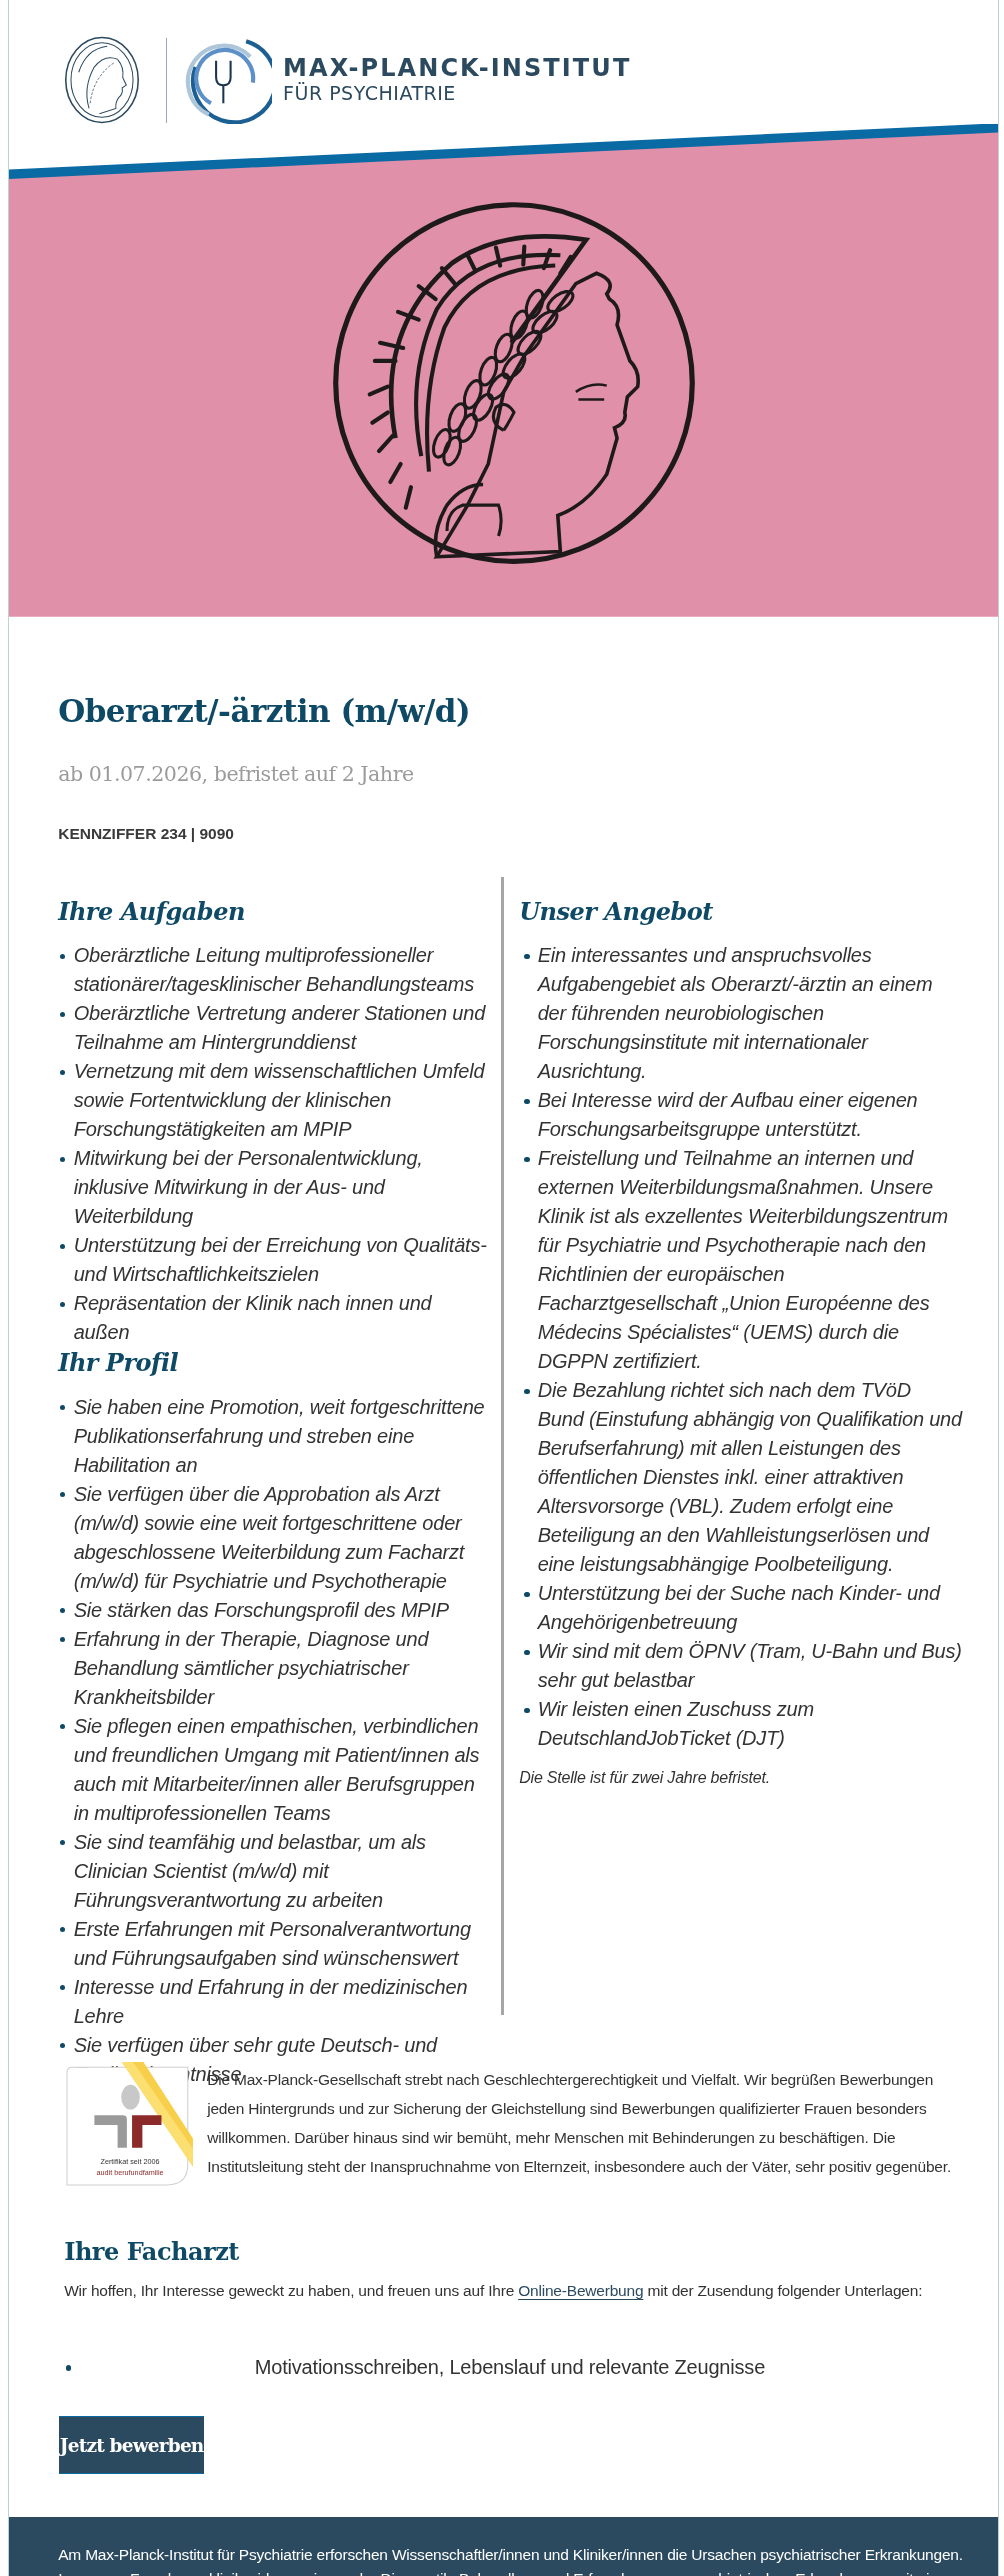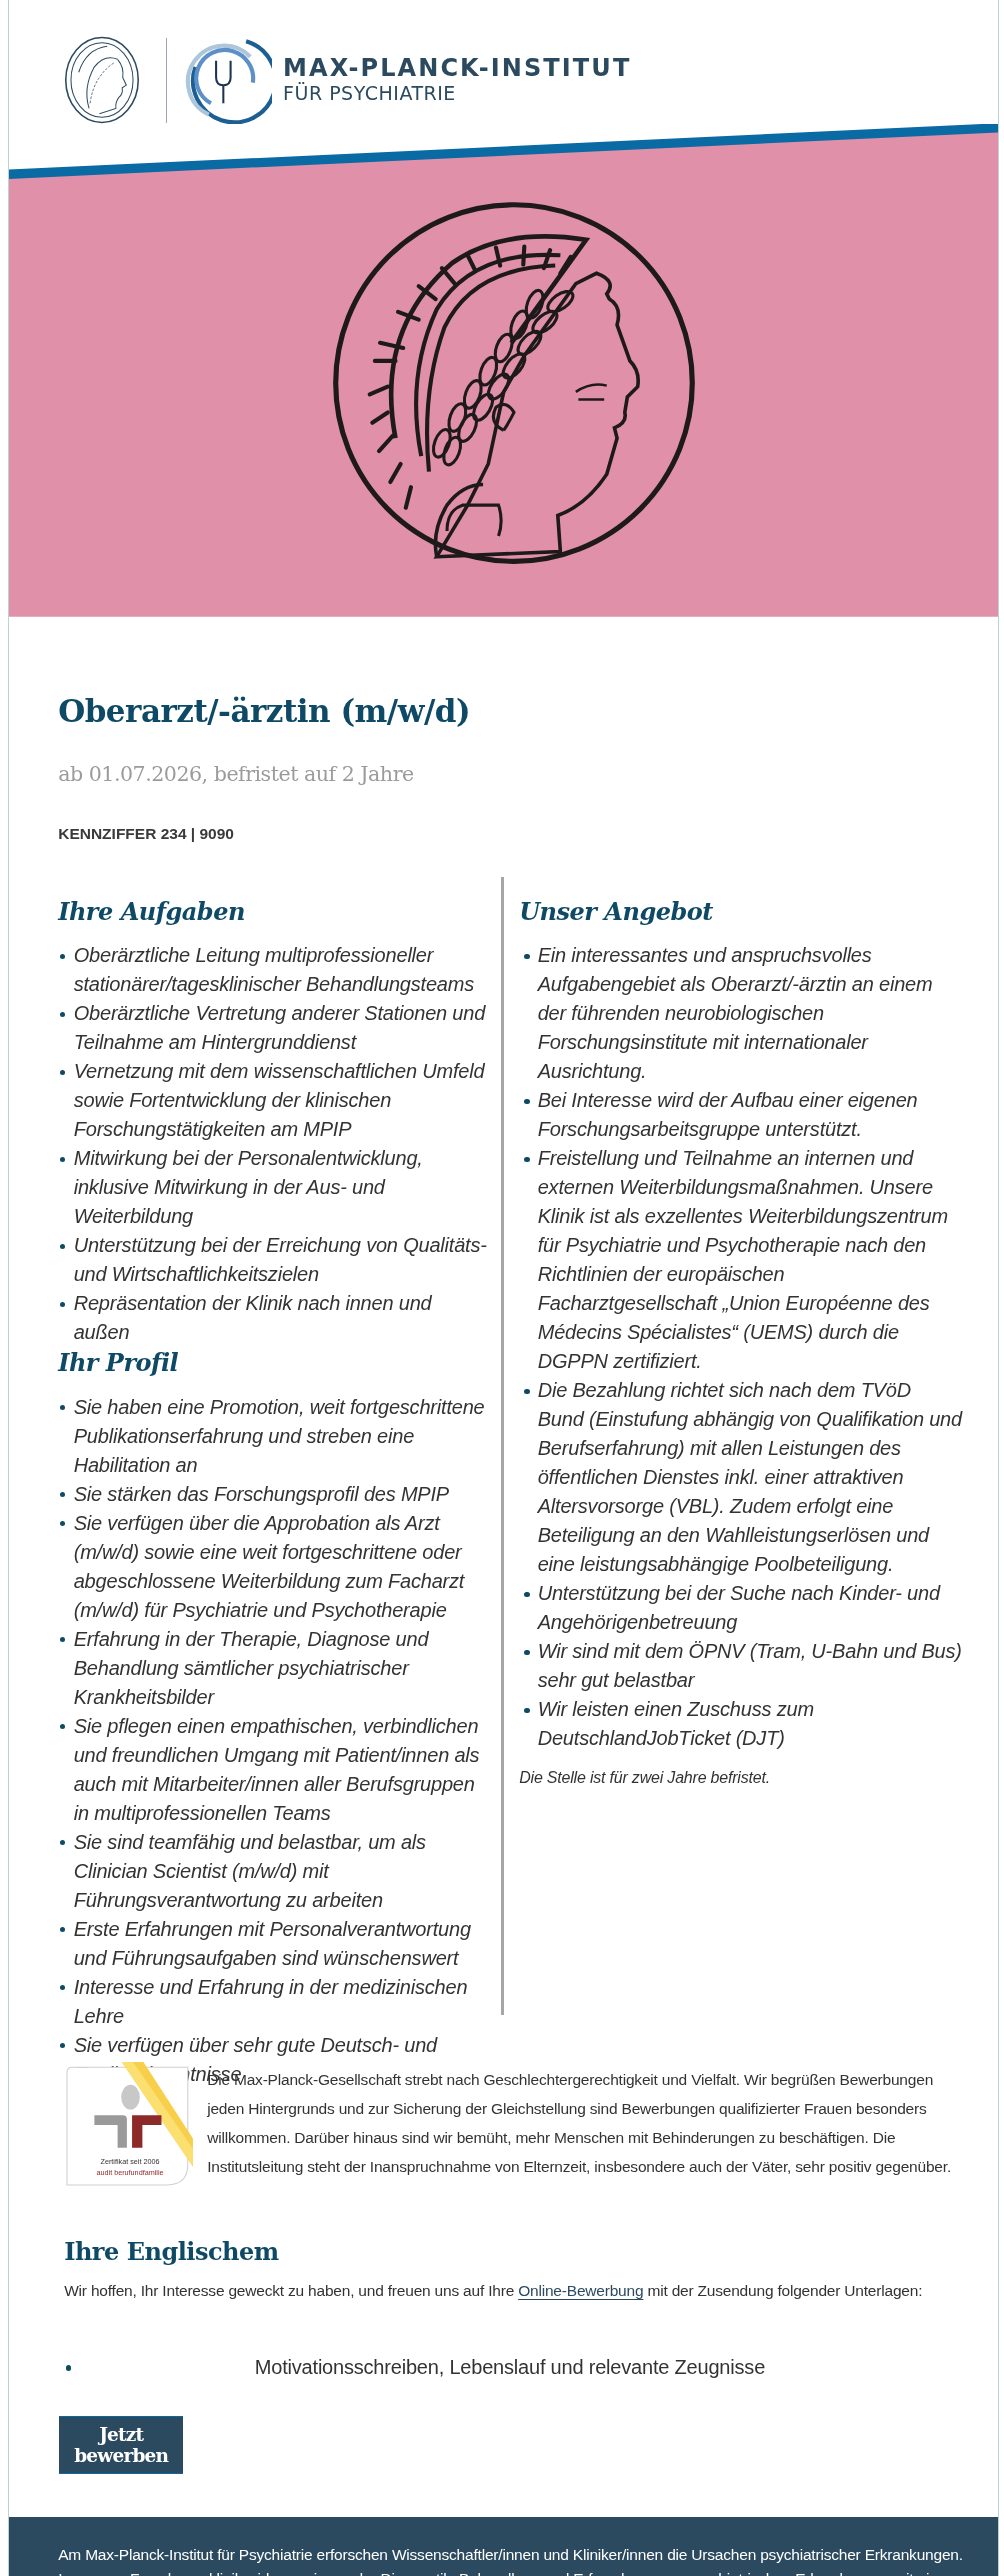--- a/index.html
+++ b/index.html
@@ -45,21 +45,21 @@
   
   .cert { position: absolute; left: 57px; top: 2061px; width: 128px; height: 125px; }
   .diversity { position: absolute; left: 198px; top: 2065px; width: 757px; font-size: 15.5px; line-height: 29px; color: #333; margin: 0; letter-spacing: -0.2px; }
 
   
   .apply-head { position: absolute; left: 55px; top: 2236px; }
   .apply-text { position: absolute; left: 55px; top: 2276px; width: 896px; font-size: 15.5px; line-height: 29px; color: #333; margin: 0; letter-spacing: -0.2px; }
   .apply-text a { color: #2c4a5f; text-underline-offset: 2.6px; }
   .apply-list { position: absolute; left: 55px; top: 2353px; width: 876px; }
   .apply-list li { font-size: 15.5px; text-align: center; }
-  .apply-btn { position: absolute; left: 50px; top: 2416px; width: 124px; height: 58px; background: #2c4a5f; border: 0; border-top: 1.5px solid #0a6aa3; border-bottom: 1.5px solid #0a6aa3; color: #ffffff; font-family: "DejaVu Serif", serif; font-weight: bold; font-size: 18.5px; letter-spacing: -0.8px; cursor: pointer; padding: 0; }
+  .apply-btn { position: absolute; left: 50px; top: 2416px; width: 145px; height: 58px; background: #2c4a5f; border: 0; border-top: 1.5px solid #0a6aa3; border-bottom: 1.5px solid #0a6aa3; color: #ffffff; font-family: "DejaVu Serif", serif; font-weight: bold; font-size: 18.5px; letter-spacing: -0.8px; cursor: pointer; padding: 0; }
 
   
   .footer { position: absolute; left: 0; top: 2517px; width: 989px; height: 539px; background: #2c4a5f; }
   .footer svg { position: absolute; left: 0; top: 0; }
   .footer-text { position: absolute; left: 49px; top: 26px; width: 907px; color: #ffffff; font-size: 15.5px; line-height: 24px; margin: 0; letter-spacing: -0.2px; }
 </style>
 </head>
 <body>
 
 <div class="page">
@@ -149,22 +149,22 @@
       <li>Oberärztliche Leitung multiprofessioneller stationärer/tagesklinischer Behandlungsteams</li>
       <li>Oberärztliche Vertretung anderer Stationen und Teilnahme am Hintergrunddienst</li>
       <li>Vernetzung mit dem wissenschaftlichen Umfeld sowie Fortentwicklung der klinischen Forschungs­tätigkeiten am MPIP</li>
       <li>Mitwirkung bei der Personalentwicklung, inklusive Mitwirkung in der Aus- und Weiterbildung</li>
       <li>Unterstützung bei der Erreichung von Qualitäts- und Wirtschaftlichkeitszielen</li>
       <li>Repräsentation der Klinik nach innen und außen</li>
     </ul>
     <h2 class="sec profile-head">Ihr Profil</h2>
     <ul class="bul">
       <li>Sie haben eine Promotion, weit fortgeschrittene Publikationserfahrung und streben eine Habilitation an</li>
+      <li>Sie verfügen über die Approbation als Arzt (m/w/d) sowie eine weit fortgeschrittene oder abgeschlossene Weiterbildung zum Facharzt (m/w/d) für Psychiatrie und Psychotherapie</li>
       <li>Sie stärken das Forschungsprofil des MPIP</li>
-      <li>Sie verfügen über die Approbation als Arzt (m/w/d) sowie eine weit fortgeschrittene oder abgeschlossene Weiterbildung zum Facharzt (m/w/d) für Psychiatrie und Psychotherapie</li>
       <li>Erfahrung in der Therapie, Diagnose und Behandlung sämtlicher psychiatrischer Krankheitsbilder</li>
       <li>Sie pflegen einen empathischen, verbindlichen und freundlichen Umgang mit Patient/innen als auch mit Mitarbeiter/innen aller Berufsgruppen in multiprofessionellen Teams</li>
       <li>Sie sind teamfähig und belastbar, um als Clinician Scientist (m/w/d) mit Führungsverantwortung zu arbeiten</li>
       <li>Erste Erfahrungen mit Personalverantwortung und Führungsaufgaben sind wünschenswert</li>
       <li>Interesse und Erfahrung in der medizinischen Lehre</li>
       <li>Sie verfügen über sehr gute Deutsch- und Englischkenntnisse</li>
     </ul>
   </div>
 
   <div class="divider"></div>
@@ -188,21 +188,21 @@
     <path d="M108 2 L150 2 L246 150 L246 205 Z" fill="#f7cf4a"></path>
     <path d="M108 2 L130 2 L246 170 L246 205 Z" fill="#fbe27a" opacity="0.8"></path>
     <ellipse cx="125" cy="70" rx="18" ry="24" fill="#c8c8c8"></ellipse>
     <path d="M55 105 L110 105 Q118 105 118 113 L118 168 L100 168 L100 124 L55 124 Z" fill="#9a9a9a"></path>
     <path d="M128 105 L185 105 L185 124 L148 124 L148 168 L128 168 Z" fill="#8c2a2a"></path>
     <text x="124" y="200" font-size="14" text-anchor="middle" fill="#333" font-family="Liberation Sans, sans-serif">Zertifikat seit 2006</text>
     <text x="124" y="220" font-size="14" text-anchor="middle" fill="#8c2a2a" font-family="Liberation Sans, sans-serif">audit berufundfamilie</text>
   </svg>
   <p class="diversity">Die Max-Planck-Gesellschaft strebt nach Geschlechtergerechtigkeit und Vielfalt. Wir begrüßen Bewerbungen jeden Hintergrunds und zur Sicherung der Gleichstellung sind Bewerbungen qualifizierter Frauen besonders willkommen. Darüber hinaus sind wir bemüht, mehr Menschen mit Behinderungen zu beschäftigen. Die Institutsleitung steht der Inanspruchnahme von Elternzeit, insbesondere auch der Väter, sehr positiv gegenüber.</p>
 
-  <h2 class="sec apply-head">Ihre Englischem</h2>
+  <h2 class="sec apply-head">Ihre Facharzt</h2>
   <p class="apply-text"><span>Wir hoffen, Ihr Interesse geweckt zu haben, und freuen uns auf Ihre </span><a href="#">Online-Bewerbung</a><span> mit der Zusendung folgender Unterlagen:</span></p>
   <ul class="bul apply-list">
     <li>Motivationsschreiben, Lebenslauf und relevante Zeugnisse</li>
   </ul>
   <button class="apply-btn">Jetzt bewerben</button>
 
   <div class="footer">
     <svg width="989" height="539" viewBox="0 0 1920 1046">
       <polygon points="0,705 1920,620 1920,1046 0,1046" fill="#046699"></polygon>
     </svg>

